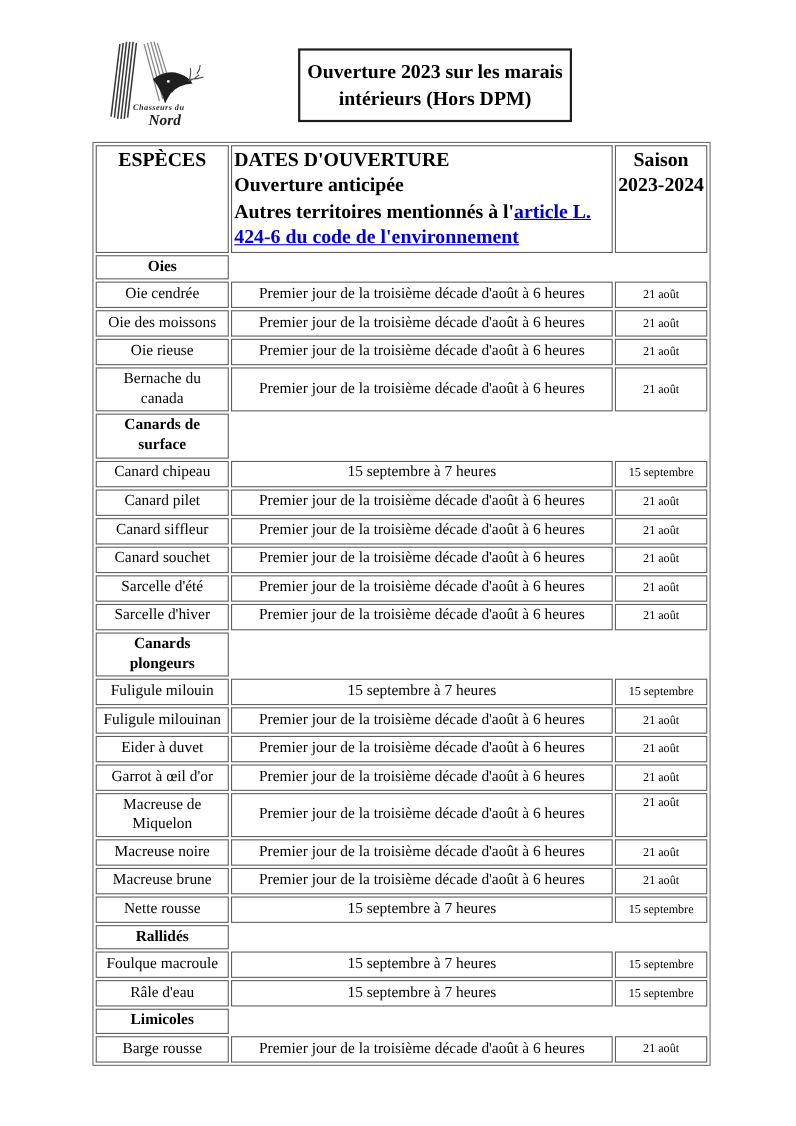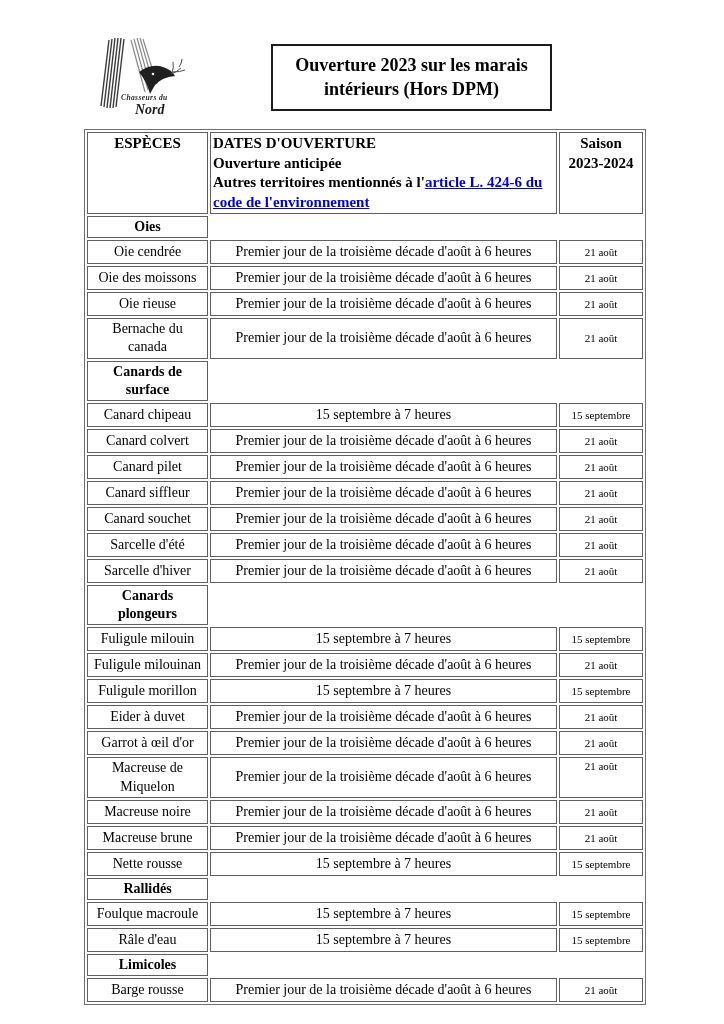--- a/index.html
+++ b/index.html
@@ -13,21 +13,21 @@
     overflow:hidden;
   }
 
   
   .logo { position:absolute; left:93px; top:34px; width:100px; height:88px; }
   .logo text { font-family:"Liberation Serif","DejaVu Serif",serif; }
   .logo .org-small { font-size:7.5px; font-style:italic; font-weight:bold; letter-spacing:.4px; fill:#2b2b2b; }
   .logo .org-big   { font-size:14px;  font-style:italic; font-weight:bold; fill:#1d1d1d; }
 
   .title-box {
-    position:absolute; left:271px; top:44px; width:281px; box-sizing:border-box;
+    position:absolute; left:271px; top:44px; width:249px; box-sizing:border-box;
     border:2px solid #1c1c1c;
     padding:7px 4px 8px 4px;
     text-align:center;
     font-weight:bold; font-size:18px; line-height:24px;
     background:#fff;
   }
 
   
   .opening-table {
     position:absolute; left:84px; top:129px; width:554px;
@@ -39,21 +39,21 @@
   .cell {
     border:1px solid #5f5f5f;
     text-align:center;
     font-size:14px;
     line-height:1.3;
     padding:1px 2px;
     vertical-align:middle;
     overflow:hidden;
     background:#fff;
   }
-  .head { font-weight:bold; vertical-align:top; height:70px; font-size:15px; }
+  .head { font-weight:bold; vertical-align:top; height:70px; font-size:18px; }
   .head-dates div { text-align:left; }
   a.article-link { color:#0000d4; font-weight:bold; text-decoration:underline; }
   .section-cell { font-weight:bold; white-space:pre-line; height:18px; }
   .section-rest { border:none; background:transparent; }
   .species-cell { white-space:pre-line; height:20px;font-family:Liberation Serif, serif; }
   .date-cell   { white-space:nowrap; }
   .season-cell { white-space:nowrap; font-size:11px;margin-left:43px; }
   .vtop { vertical-align:top; }
 </style>
 </head>
@@ -139,25 +139,20 @@
           <td class="cell section-cell">Canards de
 surface</td>
           <td class="section-rest" colspan="2"></td>
         </tr>
         <tr>
           <td class="cell species-cell">Canard chipeau</td>
           <td class="cell date-cell">15 septembre à 7 heures</td>
           <td class="cell season-cell">15 septembre</td>
         </tr>
         <tr>
-          <td class="cell species-cell">Canard colvert</td>
-          <td class="cell date-cell">Premier jour de la troisième décade d'août à 6 heures</td>
-          <td class="cell season-cell">21 août</td>
-        </tr>
-        <tr>
           <td class="cell species-cell">Canard pilet</td>
           <td class="cell date-cell">Premier jour de la troisième décade d'août à 6 heures</td>
           <td class="cell season-cell">21 août</td>
         </tr>
         <tr>
           <td class="cell species-cell">Canard siffleur</td>
           <td class="cell date-cell">Premier jour de la troisième décade d'août à 6 heures</td>
           <td class="cell season-cell">21 août</td>
         </tr>
         <tr>
@@ -184,25 +179,20 @@
           <td class="cell species-cell">Fuligule milouin</td>
           <td class="cell date-cell">15 septembre à 7 heures</td>
           <td class="cell season-cell">15 septembre</td>
         </tr>
         <tr>
           <td class="cell species-cell">Fuligule milouinan</td>
           <td class="cell date-cell">Premier jour de la troisième décade d'août à 6 heures</td>
           <td class="cell season-cell">21 août</td>
         </tr>
         <tr>
-          <td class="cell species-cell">Fuligule morillon</td>
-          <td class="cell date-cell">15 septembre à 7 heures</td>
-          <td class="cell season-cell">15 septembre</td>
-        </tr>
-        <tr>
           <td class="cell species-cell">Eider à duvet</td>
           <td class="cell date-cell">Premier jour de la troisième décade d'août à 6 heures</td>
           <td class="cell season-cell">21 août</td>
         </tr>
         <tr>
           <td class="cell species-cell">Garrot à œil d'or</td>
           <td class="cell date-cell">Premier jour de la troisième décade d'août à 6 heures</td>
           <td class="cell season-cell">21 août</td>
         </tr>
         <tr>

